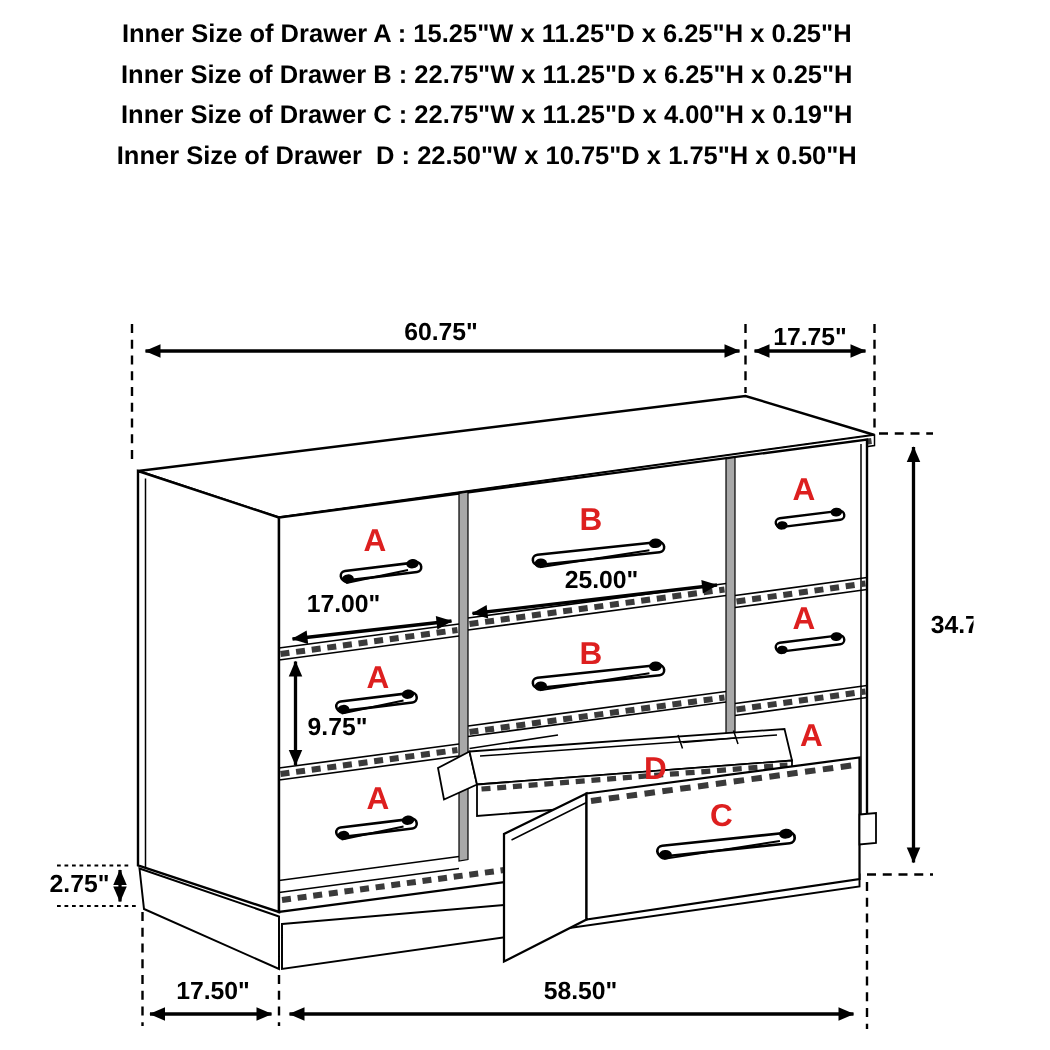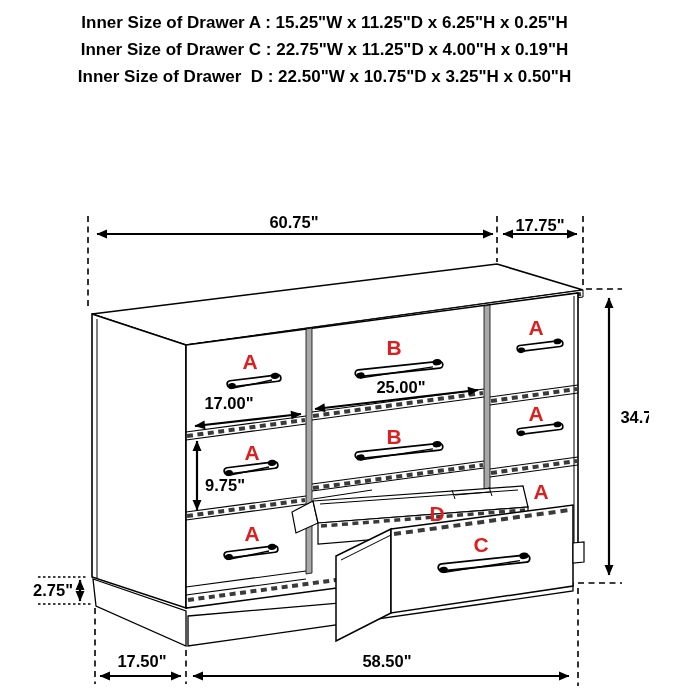--- a/index.html
+++ b/index.html
@@ -13,22 +13,23 @@
   .dim{position:absolute;transform:translate(-50%,-50%);font-weight:bold;
        font-size:16.5px;color:#000;white-space:nowrap;line-height:1;}
 </style>
 </head>
 <body>
 
 <div class="stage" style="--label-red: #dd1f1f;">
 
   <div class="hdr">
     <div>Inner Size of Drawer A : 15.25"W x 11.25"D x 6.25"H x 0.25"H</div>
+    <div>Inner Size of Drawer B : 22.75"W x 11.25"D x 6.25"H x 0.25"H</div>
     <div>Inner Size of Drawer C : 22.75"W x 11.25"D x 4.00"H x 0.19"H</div>
-    <div>Inner Size of Drawer  D : 22.50"W x 10.75"D x 3.25"H x 0.50"H</div>
+    <div>Inner Size of Drawer  D : 22.50"W x 10.75"D x 1.75"H x 0.50"H</div>
   </div>
 
   <svg class="art" width="700" height="700" viewBox="0 0 700 700">
     <defs>
       <marker id="ah" markerWidth="12" markerHeight="12" refX="10.5" refY="5" markerUnits="userSpaceOnUse" orient="auto-start-reverse">
         <path d="M0.5,0.5 L11,5 L0.5,9.5 Z" fill="#000"></path>
       </marker>
       <g id="h54">
         <rect x="-27" y="-3.2" width="54" height="6.4" rx="3.2" fill="#fff" stroke="#000" stroke-width="1.7"></rect>
         <path d="M-24,4.8 L18,1.2" stroke="#000" stroke-width="1.3" fill="none"></path>

